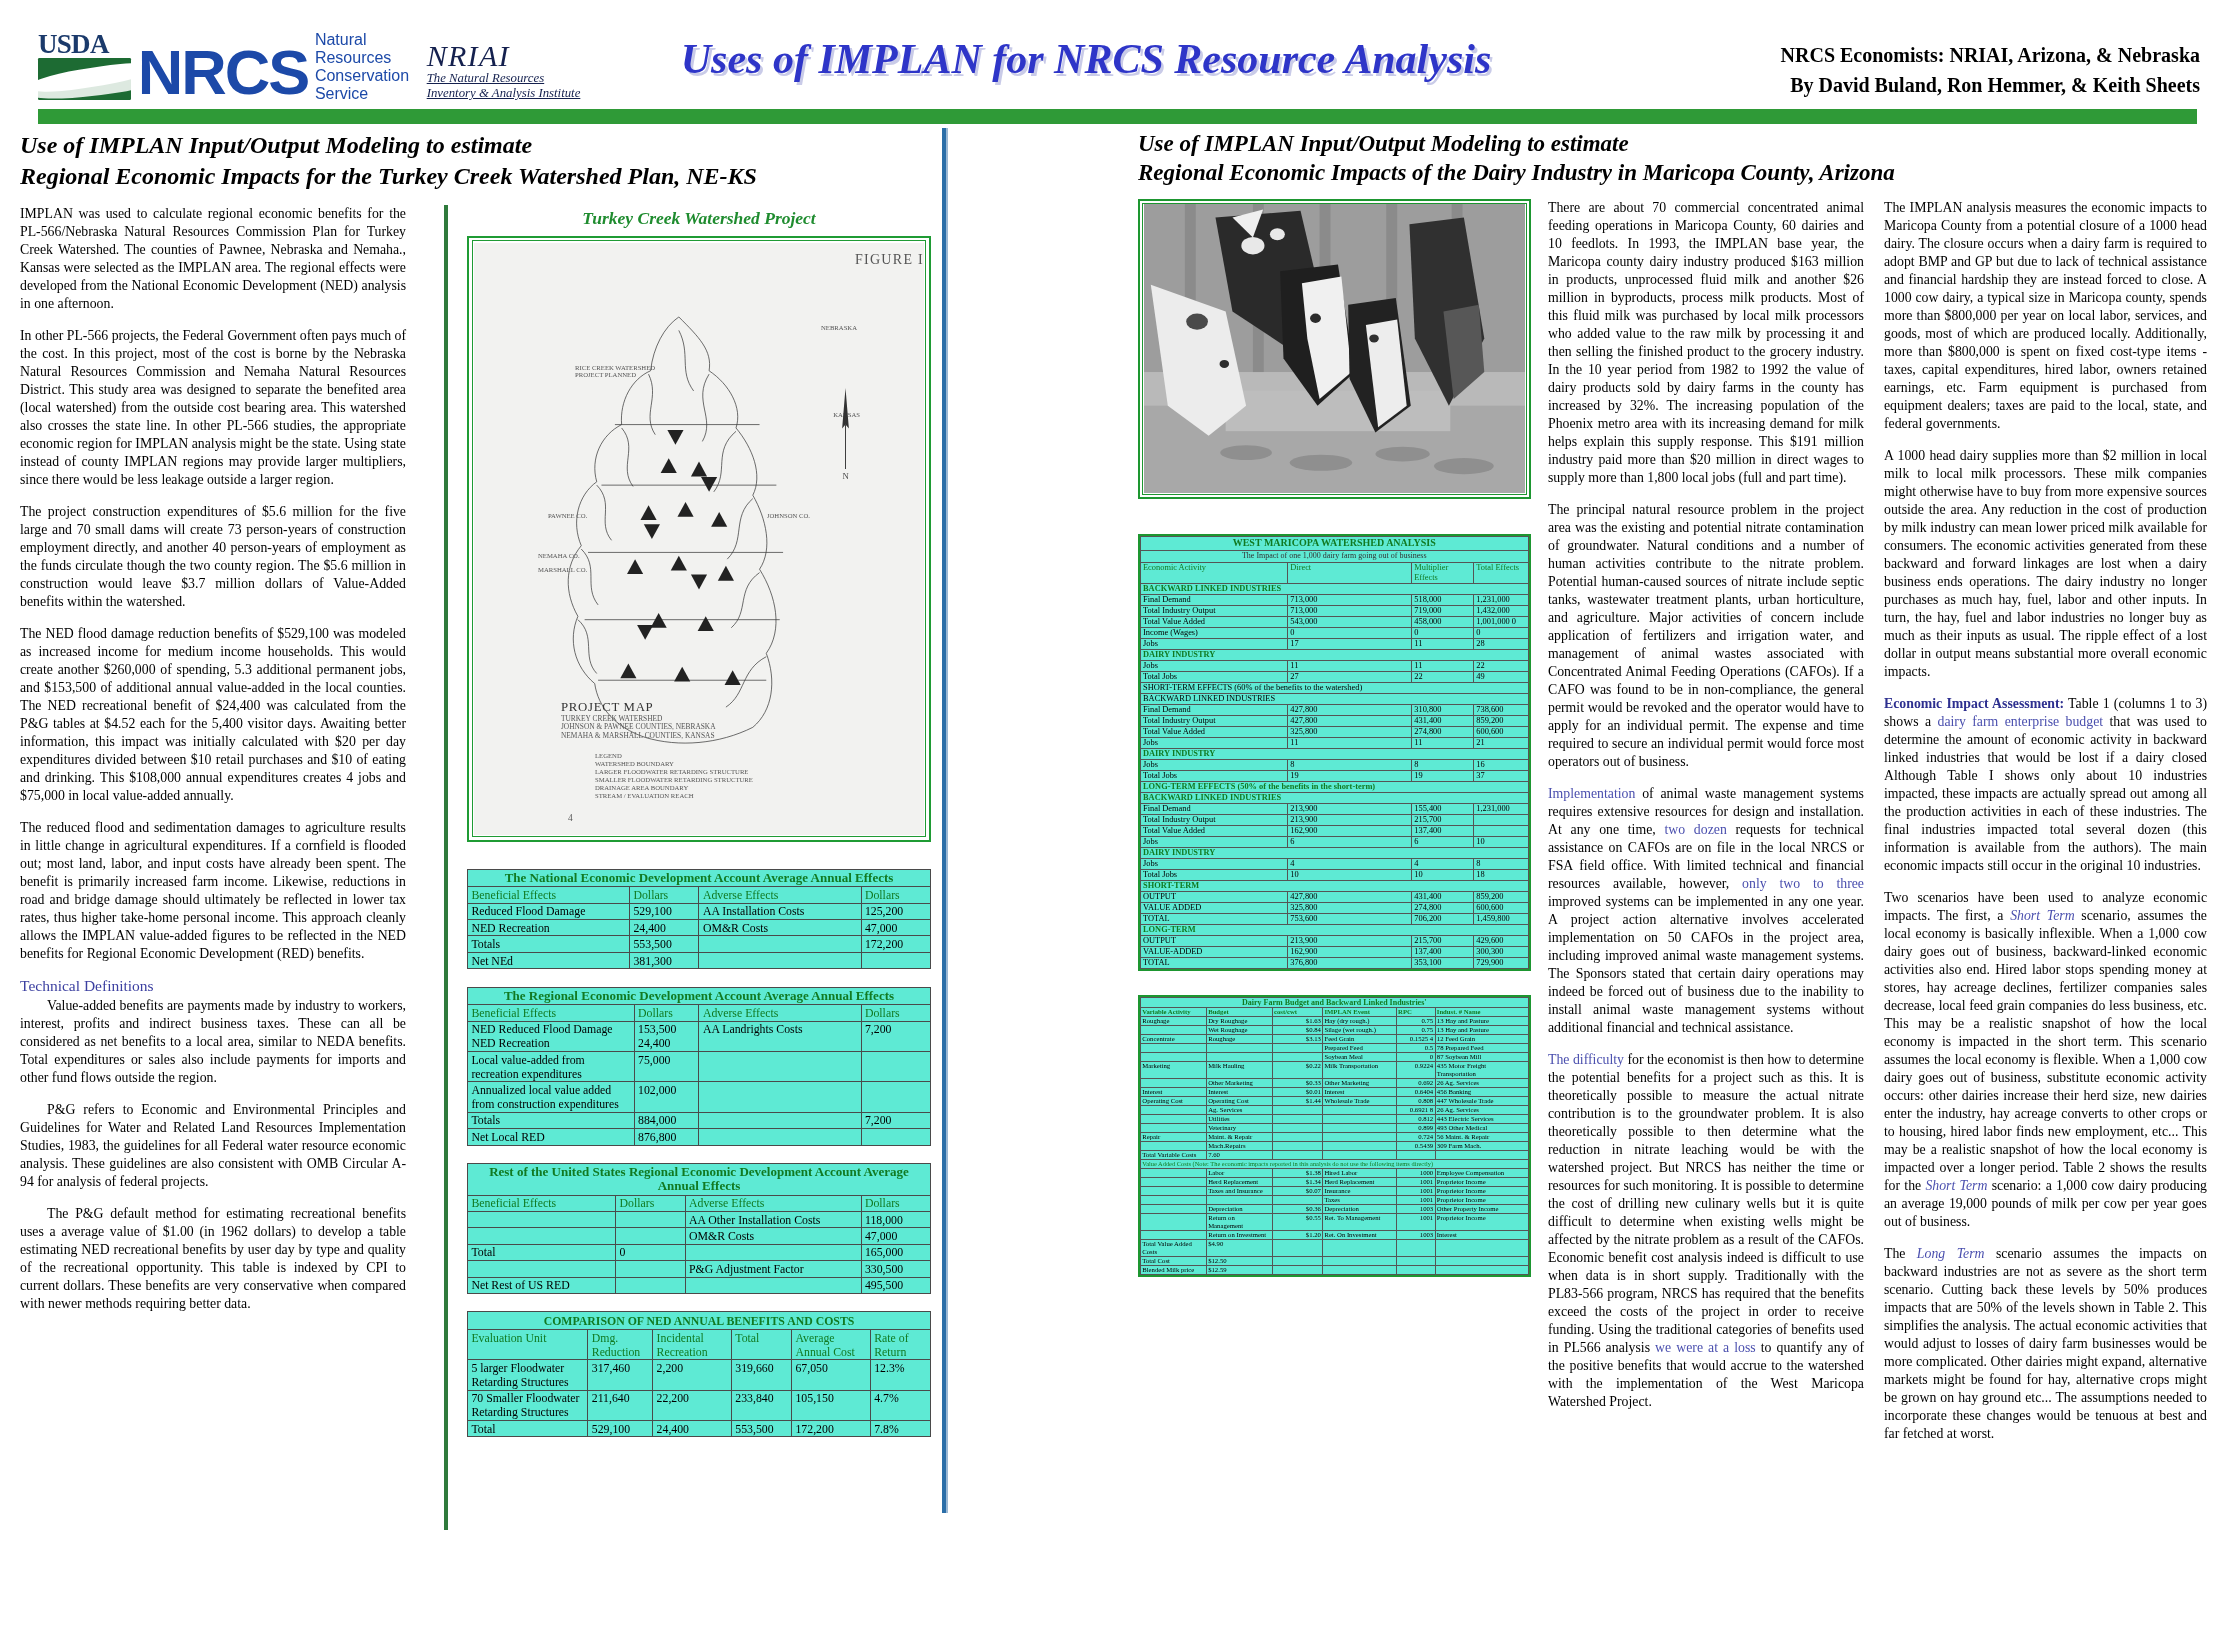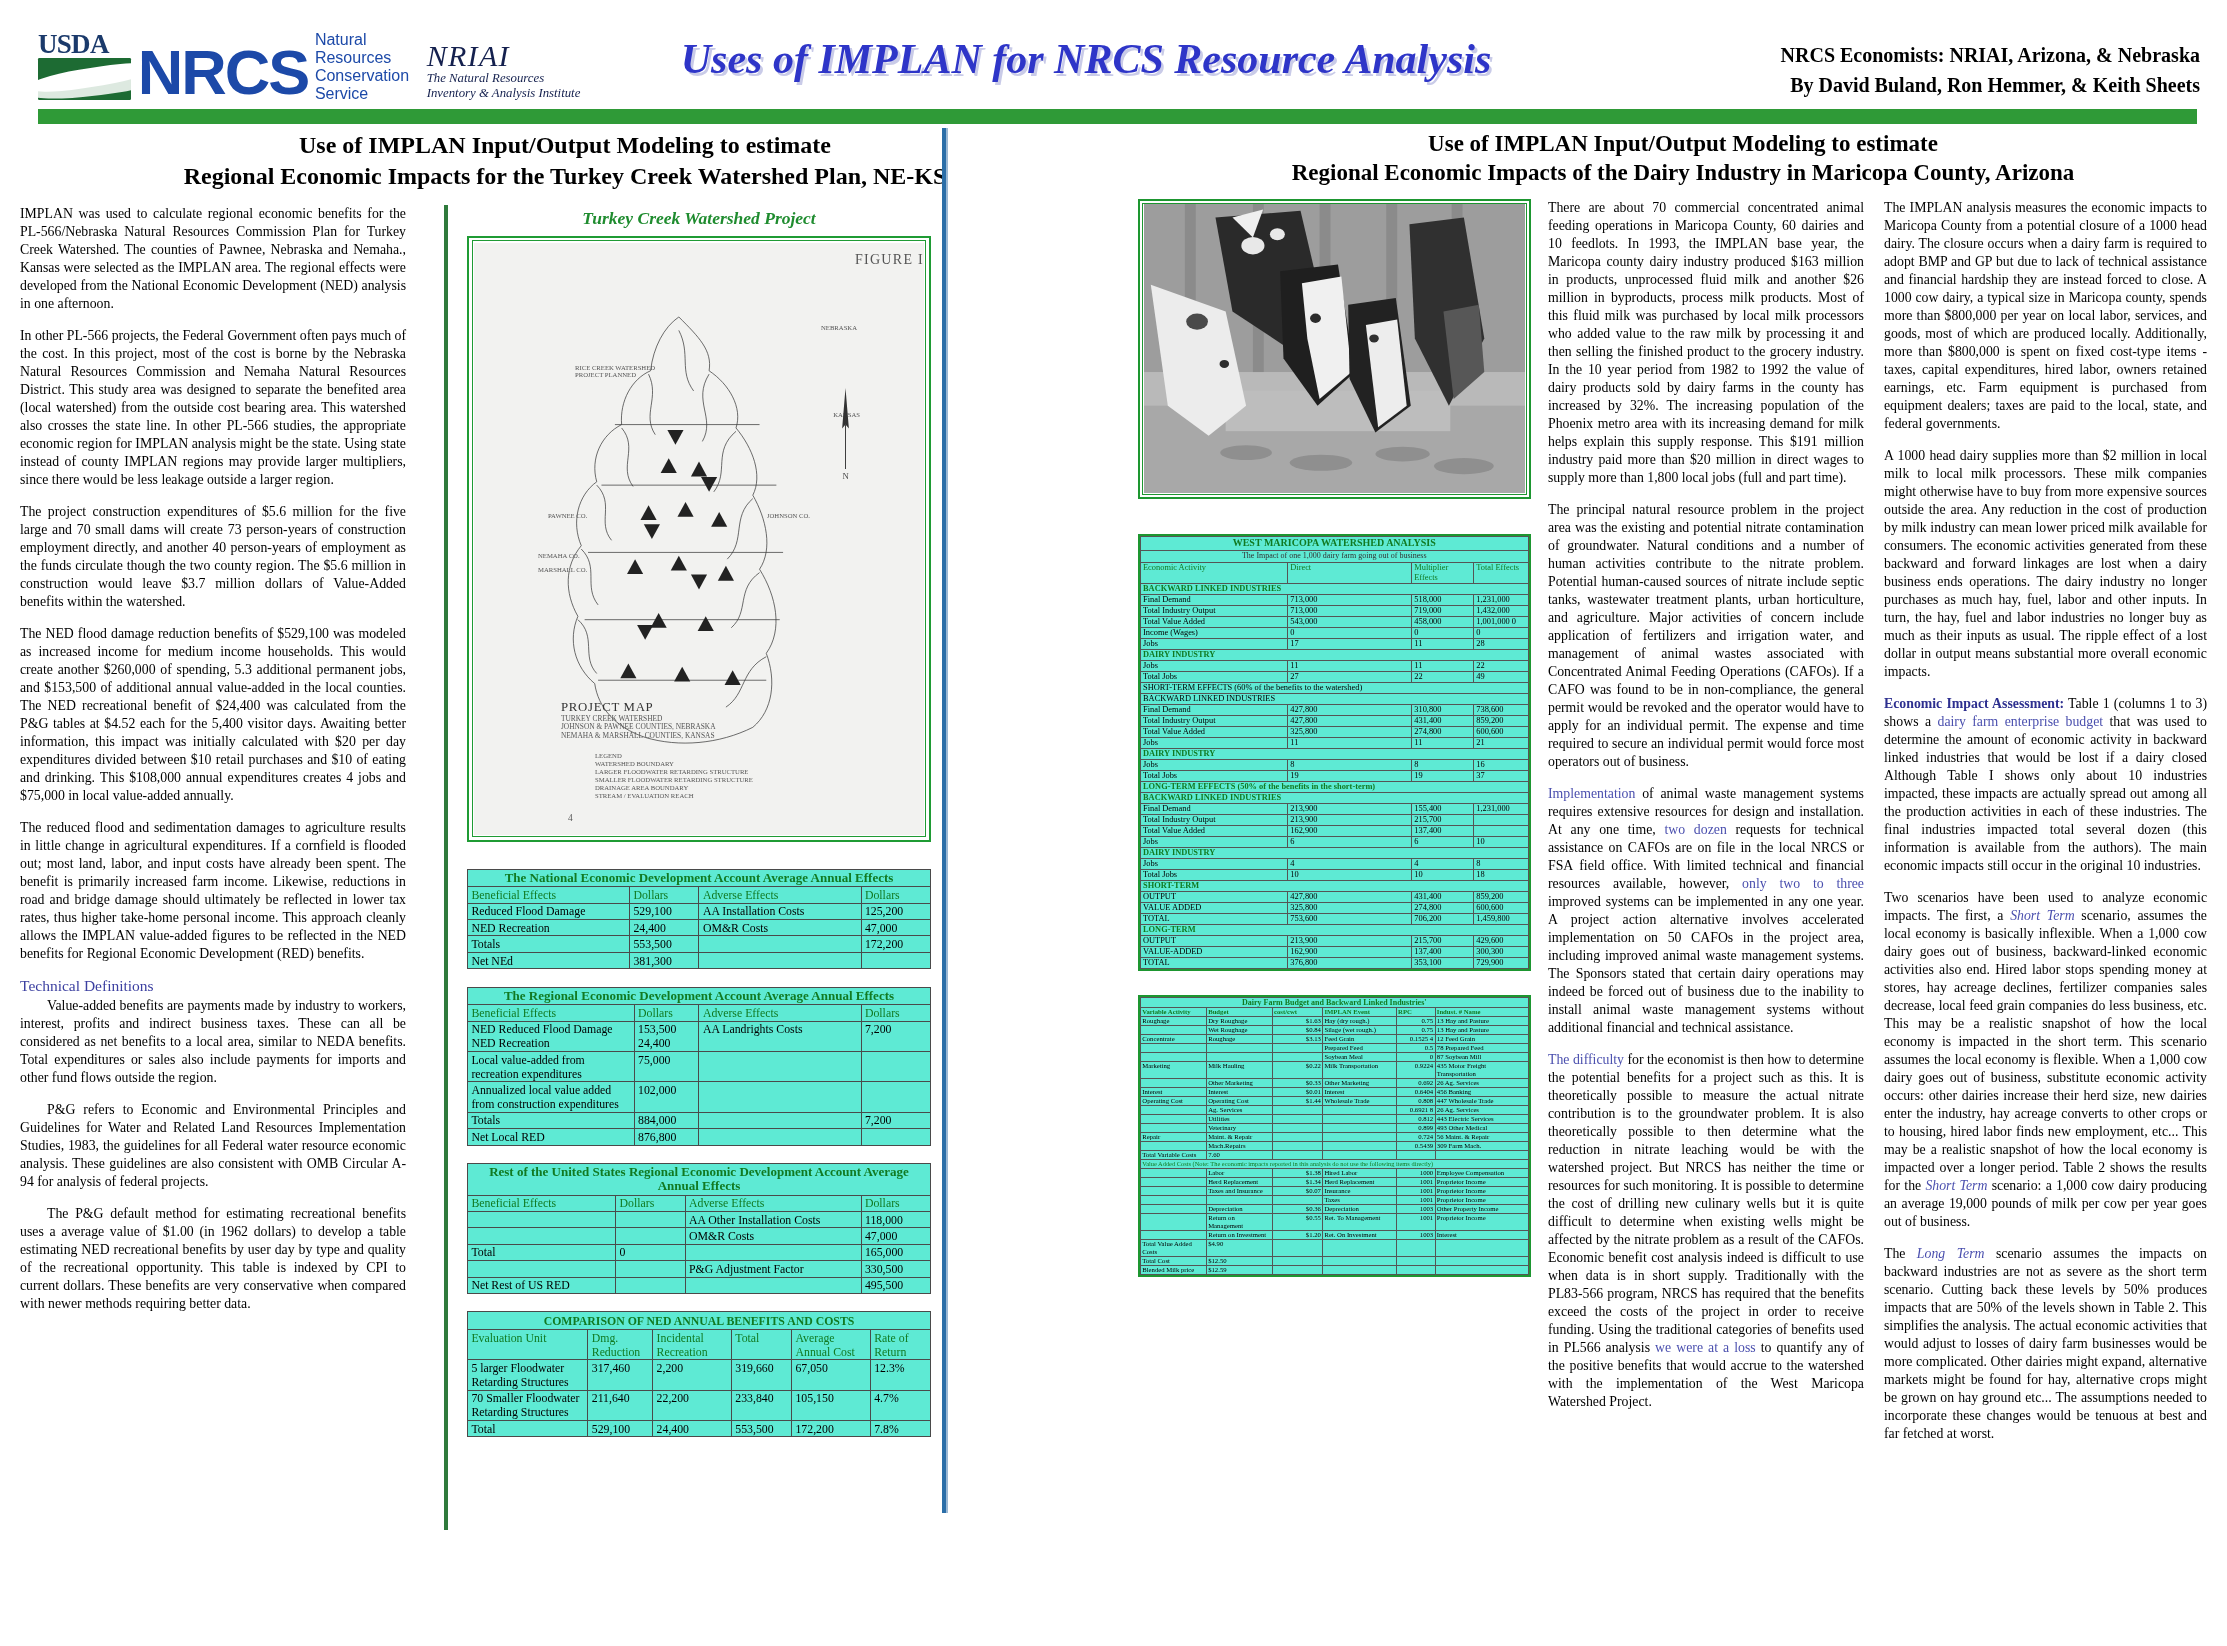--- a/index.html
+++ b/index.html
@@ -17,21 +17,21 @@
   .logo-block{position:absolute;left:38px;top:31px;display:flex;align-items:flex-end;}
   .usda-mark{width:93px;height:73px;position:relative;margin-right:6.7px;}
   .usda-word{font-family:"Liberation Serif",serif;font-weight:bold;font-size:27px;letter-spacing:-0.7px;color:#1b3a6b;line-height:27px;}
   .usda-swoosh{width:93px;height:42px;background:#1d6b33;position:relative;overflow:hidden;border-radius:1.3px;}
   .usda-swoosh:before{content:"";position:absolute;left:-10.8px;top:9.4px;width:128px;height:19px;background:#fff;border-radius:50%/60%;transform:rotate(-9deg);}
   .usda-swoosh:after{content:"";position:absolute;left:-10.8px;top:20px;width:128px;height:17.5px;background:#fff;border-radius:50%/60%;transform:rotate(-6deg);opacity:.85;}
   .nrcs-word{font-family:"Liberation Sans",sans-serif;font-weight:bold;font-size:63px;color:#1c49a8;line-height:63px;letter-spacing:-2px;}
   .nrcs-sub{font-family:"Liberation Sans",sans-serif;font-size:16px;color:#1c49a8;line-height:18px;margin-left:6.7px;padding-bottom:1.3px;}
   .nriai-block{margin-left:17.5px;padding-bottom:2.7px;}
   .nriai-word{font-family:"Liberation Serif",serif;font-size:30px;color:#14204e;letter-spacing:1.3px;font-style:italic;line-height:31px;}
-  .nriai-sub{font-family:"Liberation Serif",serif;font-style:italic;font-size:12.8px;color:#14204e;line-height:15.5px;}
+  .nriai-sub{font-family:"Liberation Serif",serif;font-style:italic;font-size:12.8px;color:#14204e;line-height:15.5px;text-decoration:underline;}
 
   .main-title{
     position:absolute;left:558px;top:35px;width:1056px;text-align:center;
     font-family:"Liberation Serif",serif;font-weight:bold;font-style:italic;
     font-size:42px;color:#2e35c8;letter-spacing:0px;
     text-shadow:2.7px 2.7px 0 #c9cbe8;
   }
   .authors{position:absolute;right:27px;top:40px;width:572px;text-align:right;
     font-family:"Liberation Serif",serif;font-weight:bold;font-size:20px;line-height:30px;color:#000;}
 
@@ -39,22 +39,22 @@
 
   
   .body-wrap{position:absolute;left:0;top:128px;width:2227px;height:1513px;}
   .half{position:absolute;top:0;width:1090px;height:1513px;}
   .half.left{left:20px;}
   .half.right{left:1138px;}
   .divider{position:absolute;left:942px;top:0px;width:4px;height:1385px;background:#2b6ea8;}
   .divider2{position:absolute;left:946px;top:0px;width:2px;height:1385px;background:#9bb8d4;}
 
   .sect-title{
-    text-align:center;font-family:"Liberation Serif",serif;font-weight:bold;
-    font-size:24px;line-height:34px;color:#000;margin:0 0 5.4px 0;
+    text-align:left;font-family:"Liberation Serif",serif;font-weight:bold;
+    font-size:24px;line-height:34px;color:#000;margin:0 0 5.4px 0;font-style:italic;
   }
   .half.right .sect-title{font-size:23px;line-height:32px;}
 
   
   .cols{display:flex;gap:0;}
   .col{box-sizing:border-box;}
   .ptext{
     font-family:"Liberation Serif",serif;
     font-size:13.8px;line-height:18px;text-align:justify;margin:0 0 14px 0;
   }

